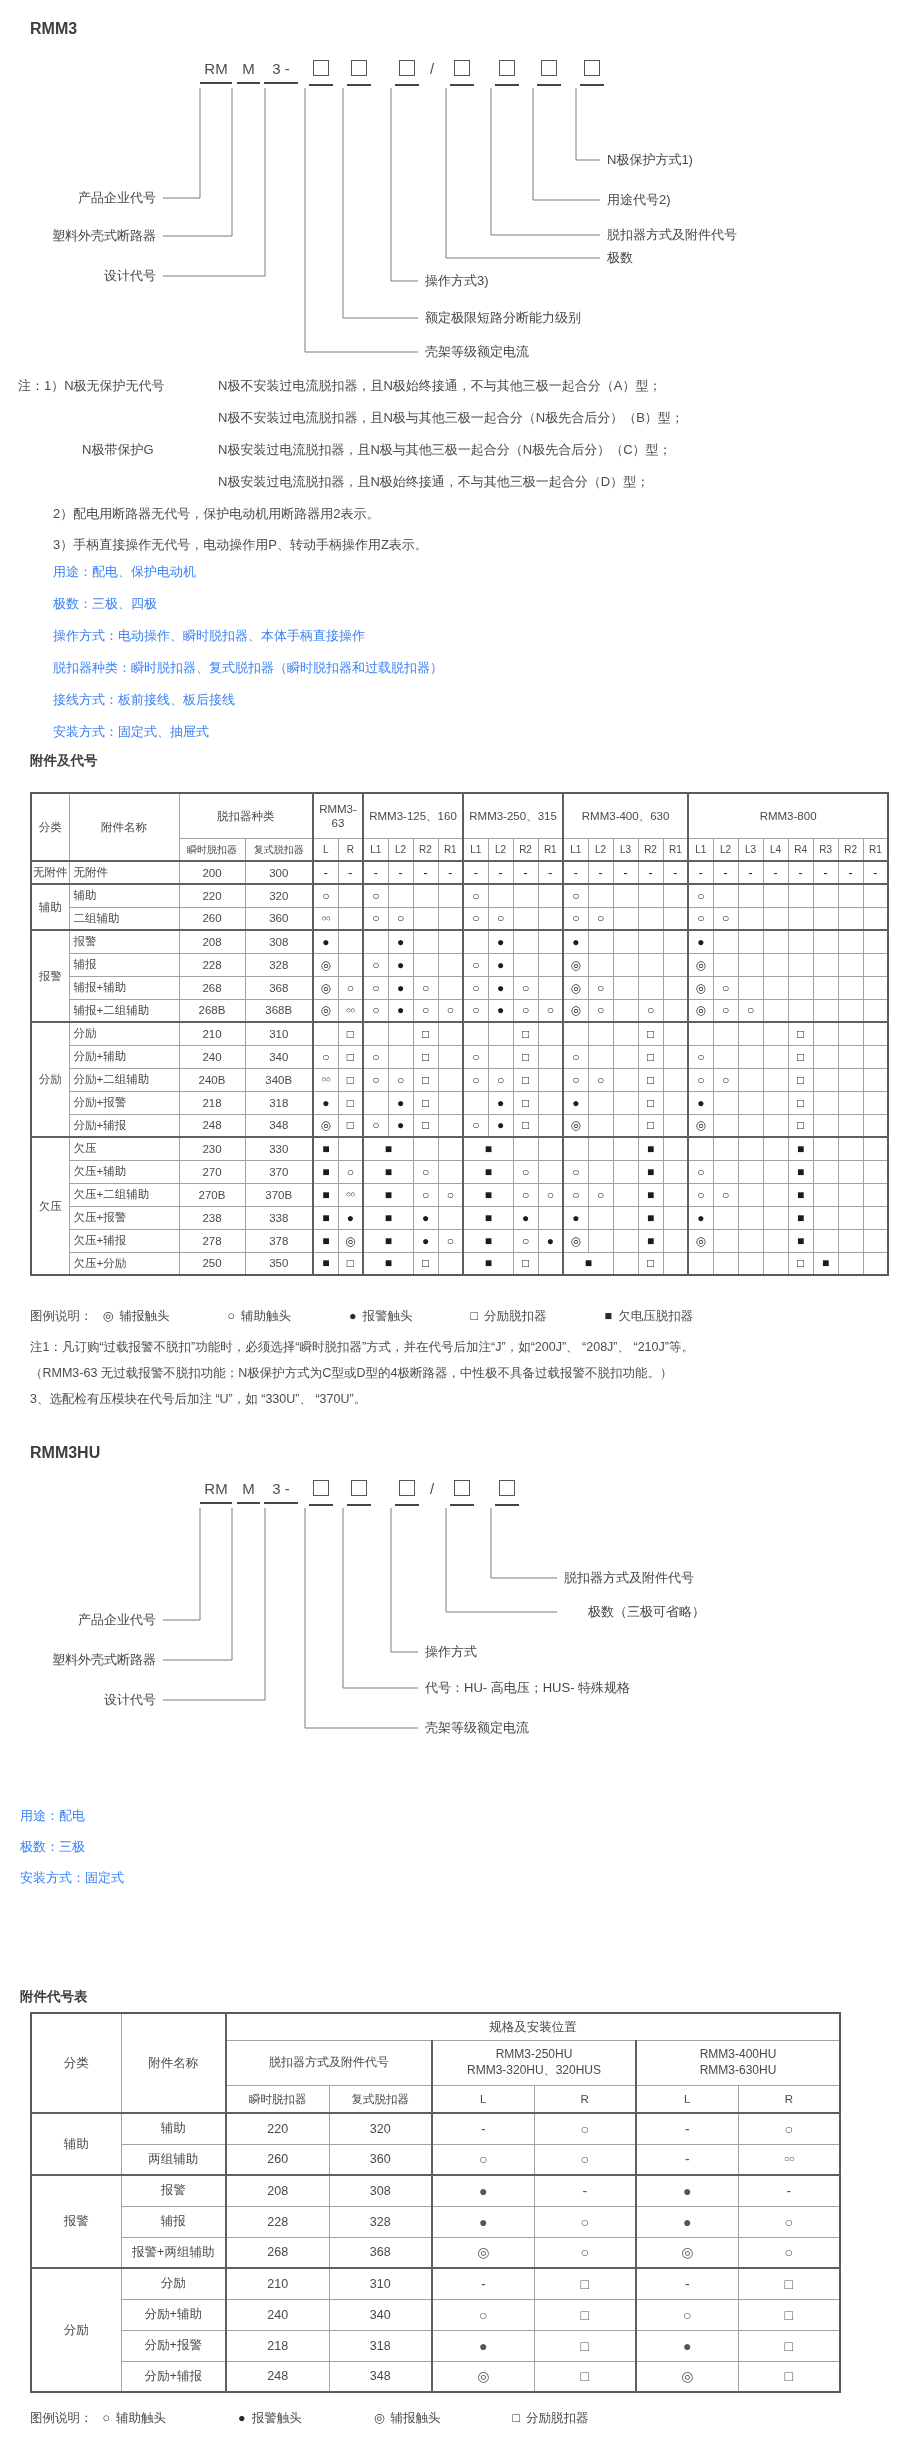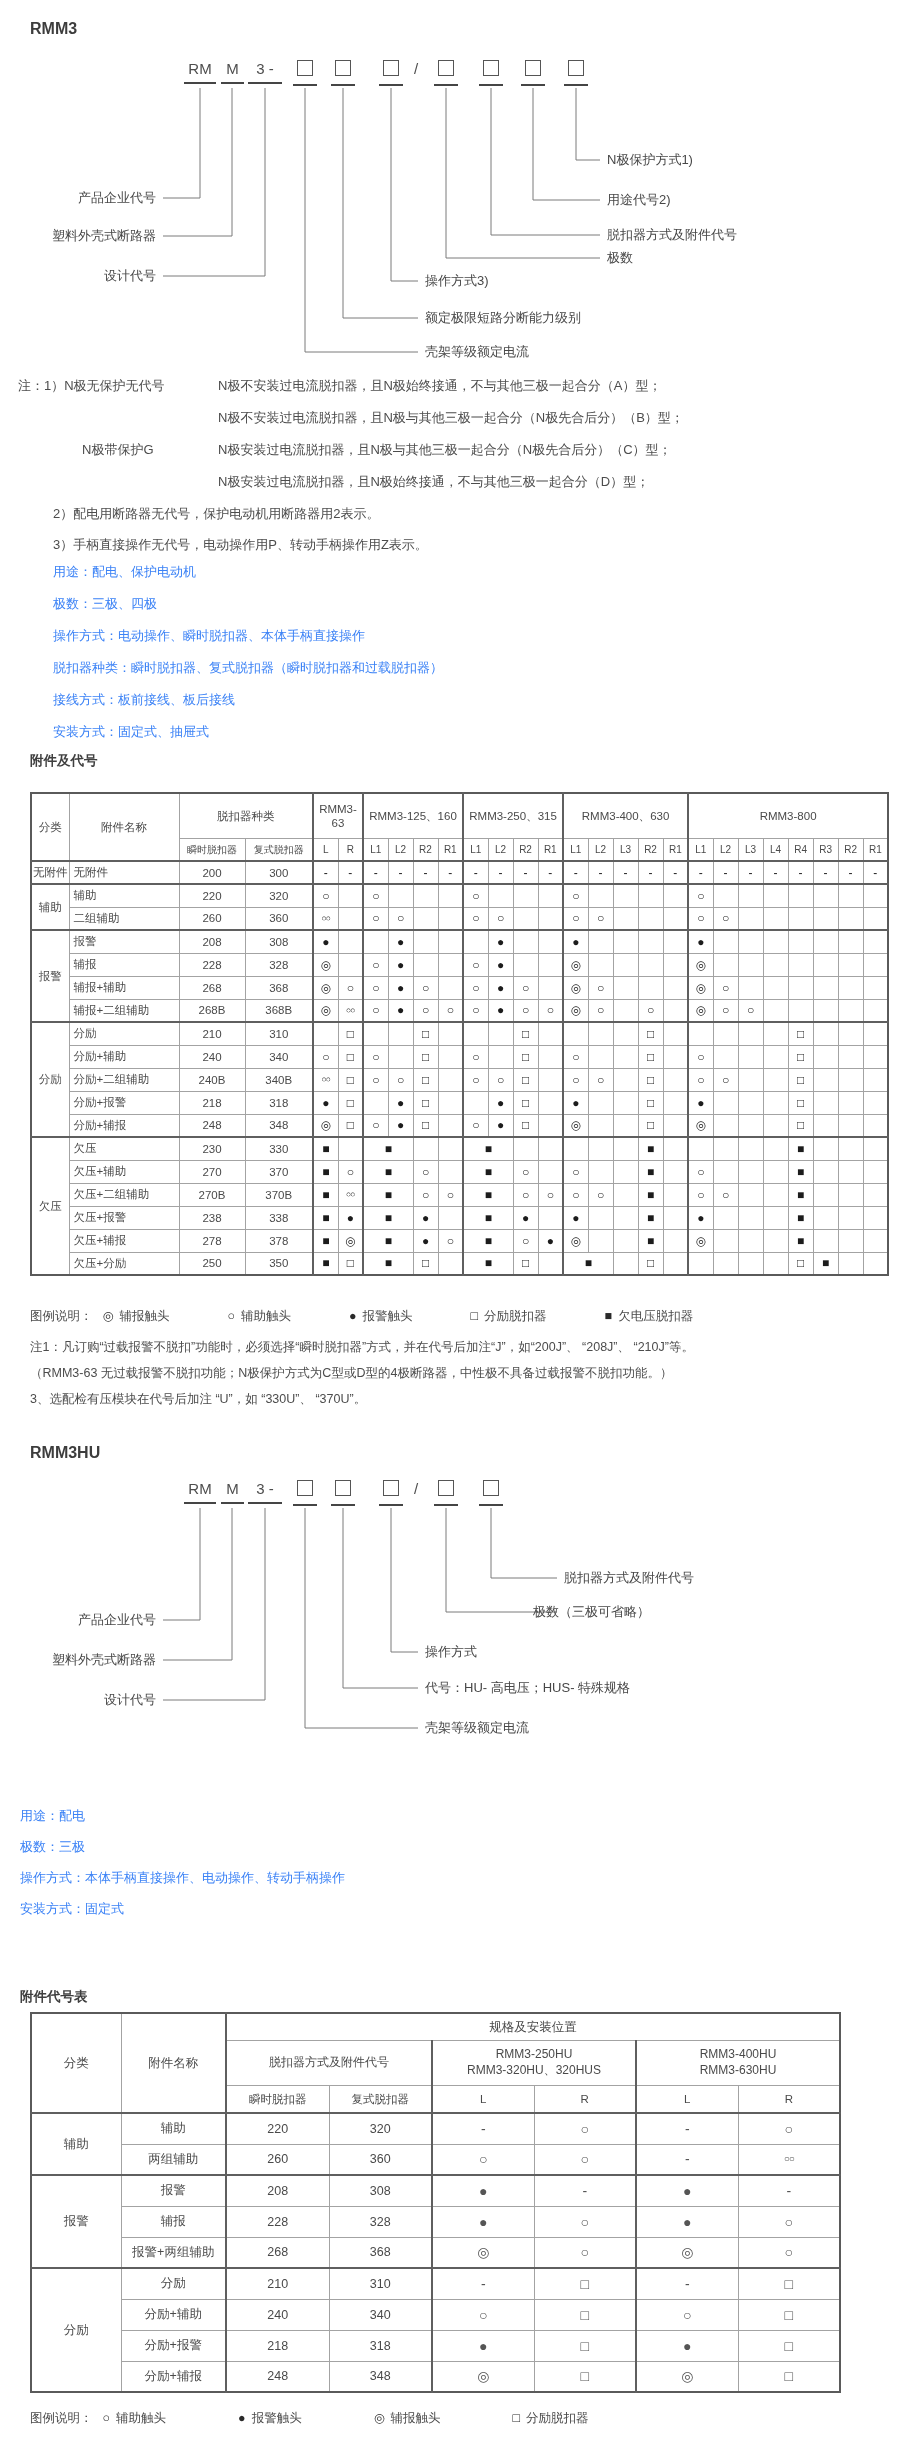--- a/index.html
+++ b/index.html
@@ -4,21 +4,21 @@
 <style>
   html,body{margin:0;padding:0;background:#fff;}
   #page{position:relative;width:900px;height:2443px;background:#fff;overflow:hidden;
         font-family:"Liberation Sans","DejaVu Sans",sans-serif;color:#4a4a4a;}
   .sec-title{position:absolute;left:30px;margin:0;font-size:16px;font-weight:bold;color:#3d3d3d;}
   #title1{top:20px;} #title2{top:1444px;}
   .diagram{position:absolute;left:0;width:900px;}
   #diagram1{top:48px;height:335px;} #diagram2{top:1468px;height:310px;}
   .dlines{position:absolute;left:0;top:0;}
   .mtok{position:absolute;top:12px;text-align:center;border-bottom:2px solid #454545;
-        padding-bottom:5px;font-size:15px;color:#4d4d4d;line-height:17px;}
+        padding-bottom:5px;font-size:15px;color:#4d4d4d;line-height:17px;margin-left:16px;}
   .mtok.slash{border-bottom:none;}
   .boxglyph{display:inline-block;width:14px;height:14px;border:1.4px solid #555;background:#fff;}
   .dlabel{position:absolute;font-size:13px;color:#474747;white-space:nowrap;line-height:16px;}
   #notes1{position:absolute;left:18px;top:370px;font-size:13px;color:#4c4c4c;}
   .nrow{display:flex;line-height:32px;}
   .nlabel{width:200px;flex:none;}
   .nlabel.sub{padding-left:64px;box-sizing:border-box;}
   .nnum{padding-left:35px;line-height:31px;}
   .specs{position:absolute;font-size:13px;color:#3b82f6;}
   #specs1{left:53px;top:556px;line-height:32px;}
@@ -726,27 +726,26 @@
       <div class="mtok" style="left: 379px; width: 24px;"><span class="boxglyph"></span></div>
       <div class="mtok slash" style="left: 408px; width: 16px;"><span>/</span></div>
       <div class="mtok" style="left: 434px; width: 24px;"><span class="boxglyph"></span></div>
       <div class="mtok" style="left: 479px; width: 24px;"><span class="boxglyph"></span></div>
       <div class="dlabel" style="top: 144px; right: 744px;">产品企业代号</div>
       <div class="dlabel" style="top: 184px; right: 744px;">塑料外壳式断路器</div>
       <div class="dlabel" style="top: 224px; right: 744px;">设计代号</div>
       <div class="dlabel" style="top: 252px; left: 425px;">壳架等级额定电流</div>
       <div class="dlabel" style="top: 212px; left: 425px;">代号：HU- 高电压；HUS- 特殊规格</div>
       <div class="dlabel" style="top: 176px; left: 425px;">操作方式</div>
-      <div class="dlabel" style="top: 136px; left: 533px;">极数（三极可省略）</div>
+      <div class="dlabel" style="top: 136px; left: 588px;">极数（三极可省略）</div>
       <div class="dlabel" style="top: 102px; left: 564px;">脱扣器方式及附件代号</div>
     </div>
   <div id="specs2" class="specs">
       <div>用途：配电</div>
       <div>极数：三极</div>
-      <div>操作方式：本体手柄直接操作、电动操作、转动手柄操作</div>
       <div>安装方式：固定式</div>
     </div>
   <div id="t2-heading" class="theading">附件代号表</div>
   <table id="table2">
       <colgroup>
         <col style="width: 90px;">
         <col style="width: 105px;">
         <col style="width: 103px;">
         <col style="width: 103px;">
         <col style="width: 102px;">

